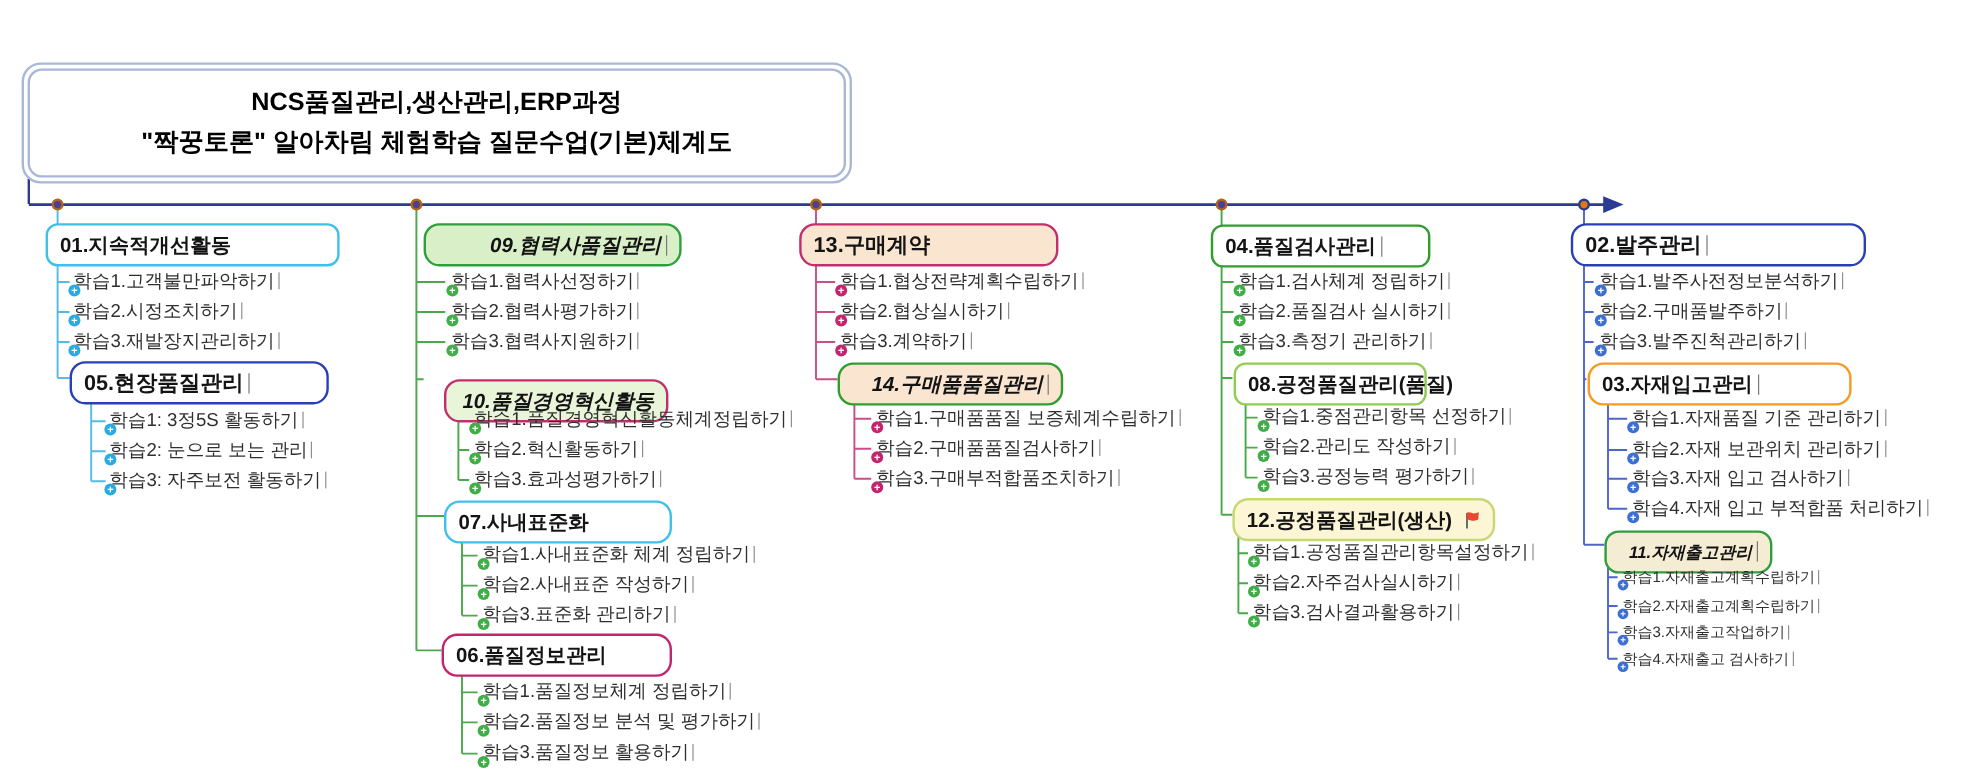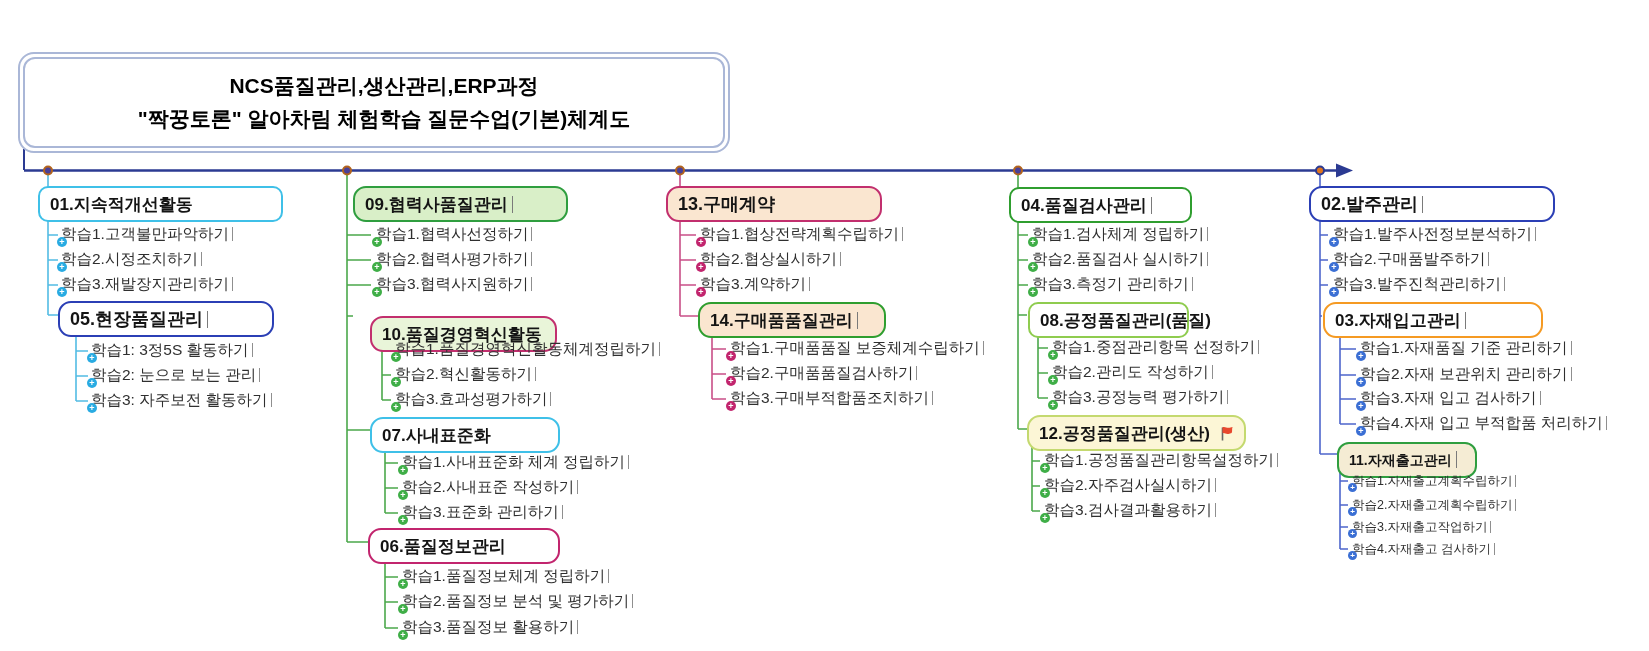--- a/index.html
+++ b/index.html
@@ -3,30 +3,30 @@
 <meta charset="utf-8">
 <style>
   html,body{margin:0;padding:0;background:#fff;}
   #canvas{position:relative;width:1649px;height:651px;background:#fff;overflow:hidden;
           font-family:"Liberation Sans",sans-serif;}
   #wires{position:absolute;left:0;top:0;z-index:1;}
 
   
   .title-box{position:absolute;left:18px;top:52px;width:688px;height:97px;background:#fff;
              border:2px solid #aab7d7;border-radius:16px;display:flex;flex-direction:column;
-             align-items:center;justify-content:center;z-index:2;padding-left:20px;}
+             align-items:center;justify-content:center;z-index:2;}
   .title-box::before{content:"";position:absolute;inset:3px;border:2px solid #aab7d7;
              border-radius:12px;pointer-events:none;}
   .title-line{font-size:21px;font-weight:700;color:#000;line-height:1.55;white-space:nowrap;}
 
   
   .nodebox{position:absolute;display:flex;align-items:center;box-sizing:border-box;
            border-style:solid;background:#fff;color:#141414;font-weight:700;
            padding:16px 10px;white-space:nowrap;z-index:2;}
-  .nodebox.c{justify-content:flex-start;}
+  .nodebox.c{justify-content:flex-end;font-style:italic;}
   .bt{display:inline-block;}
   .bt.caret::after{content:"";display:inline-block;width:1px;height:17px;background:#7a7a7a;
            margin-left:4px;vertical-align:-3px;}
 
   
   .item{position:absolute;height:20px;white-space:nowrap;font-size:15.5px;color:#2f2f2f;z-index:2;padding-left:1px;}
   .item .lbl::after{content:"";display:inline-block;width:1px;height:14px;background:#8f8f8f;
            margin-left:3px;vertical-align:-2px;}
   .badge{position:absolute;left:-3px;top:13px;width:10px;height:10px;border-radius:50%;
          color:#fff;font-size:9px;line-height:10px;text-align:center;font-weight:700;z-index:3;}

